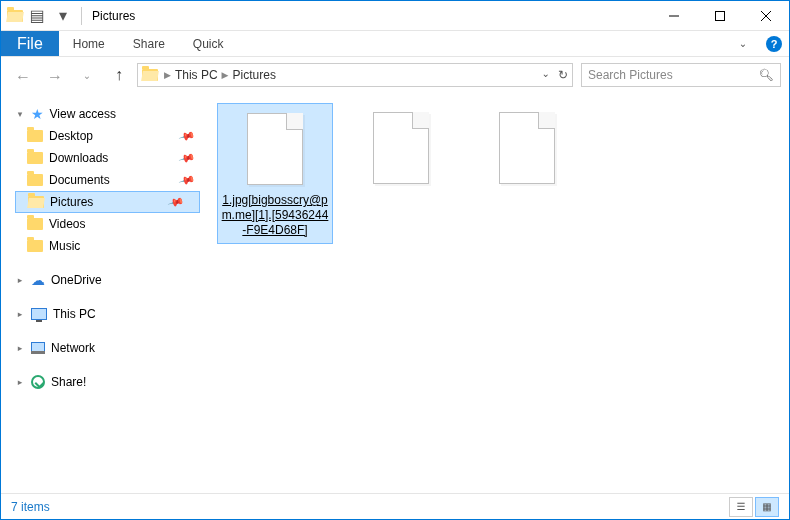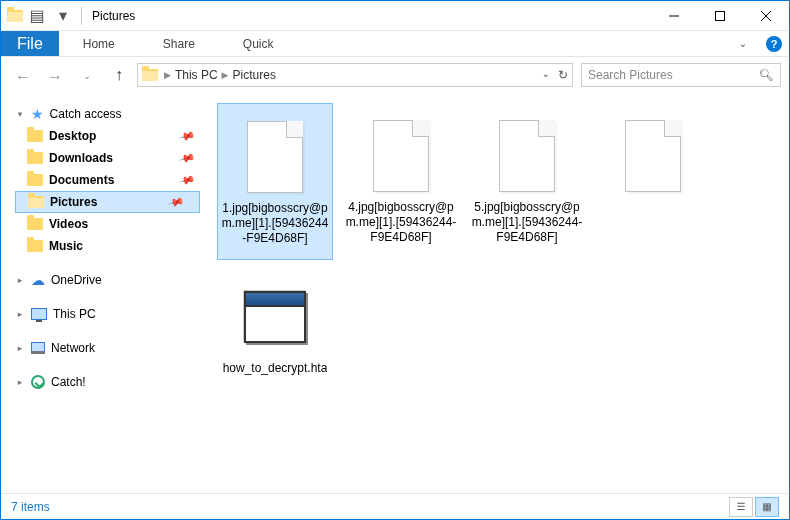--- a/index.html
+++ b/index.html
@@ -11,49 +11,49 @@
 .titlebar .folder-ico { width: 16px; height: 16px; display: inline-block; }
 .titlebar .qat-btn { width: 24px; height: 24px; display: flex; align-items: center; justify-content: center; color: #555; }
 .titlebar .divider { width: 1px; height: 18px; background: #ccc; margin: 0 4px; }
 .titlebar .title-text { font-size: 12px; color: #000; margin-left: 4px; }
 .titlebar .win-controls { margin-left: auto; display: flex; }
 .titlebar .win-btn { width: 46px; height: 30px; display: flex; align-items: center; justify-content: center; color: #000; }
 
 
 .ribbon { height: 26px; display: flex; align-items: stretch; border-bottom: 1px solid #e5e5e5; }
 .ribbon .file-tab { background: #1979ca; color: #fff; font-size: 16px; padding: 0 16px; display: flex; align-items: center; }
-.ribbon .tab { font-size: 12px; color: #444; padding: 0 24px; display: flex; align-items: center; }
+.ribbon .tab { font-size: 12px; color: #444; padding: 0 14px; display: flex; align-items: center; }
 .ribbon .spacer { flex: 1; }
 .ribbon .expand { width: 32px; display: flex; align-items: center; justify-content: center; color: #555; font-size: 10px; }
 .ribbon .help { width: 30px; display: flex; align-items: center; justify-content: center; }
 .help-circle { width: 16px; height: 16px; border-radius: 50%; background: #0078d7; color: #fff; font-size: 11px; font-weight: bold; display: flex; align-items: center; justify-content: center; }
 
 
 .navbar { height: 36px; display: flex; align-items: center; padding: 4px 8px; gap: 4px; }
 .nav-btn { width: 28px; height: 28px; display: flex; align-items: center; justify-content: center; color: #999; font-size: 16px; }
 .nav-btn.enabled { color: #333; }
 .addr { flex: 1; height: 24px; border: 1px solid #ccc; display: flex; align-items: center; padding: 0 4px; font-size: 12px; color: #333; }
 .addr .crumb { padding: 0 2px; }
 .addr .sep { color: #888; padding: 0 2px; font-size: 9px; }
 .addr .addr-actions { margin-left: auto; display: flex; gap: 8px; color: #555; }
 .search { width: 200px; height: 24px; border: 1px solid #ccc; display: flex; align-items: center; padding: 4px 6px; font-size: 12px; color: #888; margin-left: 4px; }
 .search .mag { margin-left: auto; color: #555; }
 
 
 .content { display: flex; height: 400px; }
 .sidebar { width: 210px; padding: 10px 0 10px 14px; overflow: auto; border-right: 1px solid transparent; }
-.tree-item { display: flex; align-items: center; height: 22px; font-size: 12px; color: #000; gap: 6px; padding-left: 12px; position: relative; font-weight: bold; }
+.tree-item { display: flex; align-items: center; height: 22px; font-size: 12px; color: #000; gap: 6px; padding-left: 12px; position: relative; }
 .tree-item.root { padding-left: 0; font-weight: normal; }
 .tree-item .exp { width: 10px; color: #777; font-size: 9px; display: inline-block; text-align: center; }
 .tree-item.sel { background: #cde8ff; border: 1px solid #7abdff; margin-right: 10px; }
 .pin { margin-left: auto; margin-right: 16px; color: #8f8f8f; font-size: 11px; transform: rotate(30deg); }
 .section-gap { height: 12px; }
 
 .files { flex: 1; display: flex; flex-wrap: wrap; align-content: flex-start; padding: 10px 6px; gap: 4px 10px; overflow: auto; }
-.file { width: 116px; display: flex; flex-direction: column; align-items: center; padding: 13px 2px; }
+.file { width: 116px; display: flex; flex-direction: column; align-items: center; padding: 5px 2px; text-decoration: underline; }
 .file.sel { background: #cde8ff; border: 1px solid #7abdff; }
 .file .thumb { width: 66px; height: 80px; display: flex; align-items: center; justify-content: center; margin-bottom: 4px; }
 .file .fname { font-size: 12px; color: #000; text-align: center; word-break: break-all; line-height: 1.25; max-height: 62px; overflow: hidden; }
 
 
 .blank-file { width: 56px; height: 72px; background: #fff; border: 1px solid #c0c0c0; position: relative; box-shadow: 2px 2px 0 rgba(0,0,0,0.04); }
 .blank-file::before { content: ""; position: absolute; top: -1px; right: -1px; border-top: 16px solid #fff; border-left: 16px solid #e5e5e5; }
 .blank-file::after { content: ""; position: absolute; top: -1px; right: -1px; width: 16px; height: 16px; border-left: 1px solid #c0c0c0; border-bottom: 1px solid #c0c0c0; background: #f7f7f7; }
 
 
@@ -144,21 +144,21 @@
     <span class="mag">🔍︎</span>
   </div>
 </div>
 
 <div class="content">
 
   <div class="sidebar">
     <div class="tree-item root">
       <span class="exp">▾</span>
       <span class="ico-star">★</span>
-      <span>Catch access</span>
+      <span>View access</span>
     </div>
     <div class="tree-item">
       <span class="ico-folder" style="background:#3aaep;"></span>
       <span>Desktop</span>
       <span class="pin">📌</span>
     </div>
     <div class="tree-item">
       <span class="ico-folder"></span>
       <span>Downloads</span>
       <span class="pin">📌</span>
@@ -197,56 +197,41 @@
     <div class="section-gap"></div>
     <div class="tree-item root">
       <span class="exp">▸</span>
       <span class="ico-net"></span>
       <span>Network</span>
     </div>
     <div class="section-gap"></div>
     <div class="tree-item root">
       <span class="exp">▸</span>
       <span class="ico-catch"></span>
-      <span>Catch!</span>
+      <span>Share!</span>
     </div>
   </div>
 
   <div class="files" id="files-container">
       <div class="file sel">
         <div class="thumb">
           <div class="blank-file"></div>
         </div>
         <div class="fname">1.jpg[bigbosscry@pm.me][1].[59436244-F9E4D68F]</div>
       </div>
       <div class="file">
         <div class="thumb">
           <div class="blank-file"></div>
         </div>
-        <div class="fname">4.jpg[bigbosscry@pm.me][1].[59436244-F9E4D68F]</div>
-      </div>
-      <div class="file">
-        <div class="thumb">
-          <div class="blank-file"></div>
-        </div>
-        <div class="fname">5.jpg[bigbosscry@pm.me][1].[59436244-F9E4D68F]</div>
       </div>
       <div class="file">
         <div class="thumb">
           <div class="blank-file"></div>
         </div>
       </div>
-      <div class="file">
-        <div class="thumb">
-          <div class="hta-ico">
-            <div class="tbar"></div>
-          </div>
-        </div>
-        <div class="fname">how_to_decrypt.hta</div>
-      </div>
     </div>
 </div>
 
 <div class="status">
   <span>7 items</span>
   <div class="view-toggles">
     <div class="view-toggle">☰</div>
     <div class="view-toggle active">▦</div>
   </div>
 </div>

